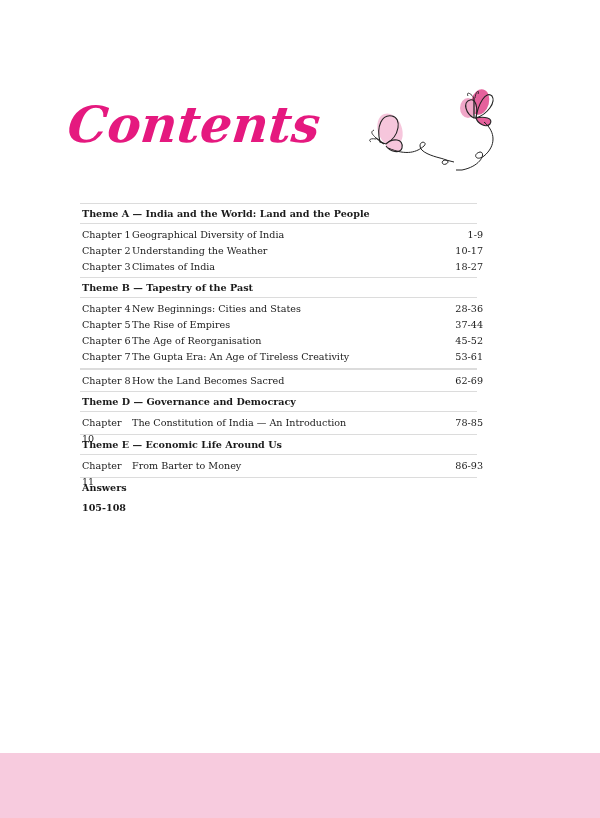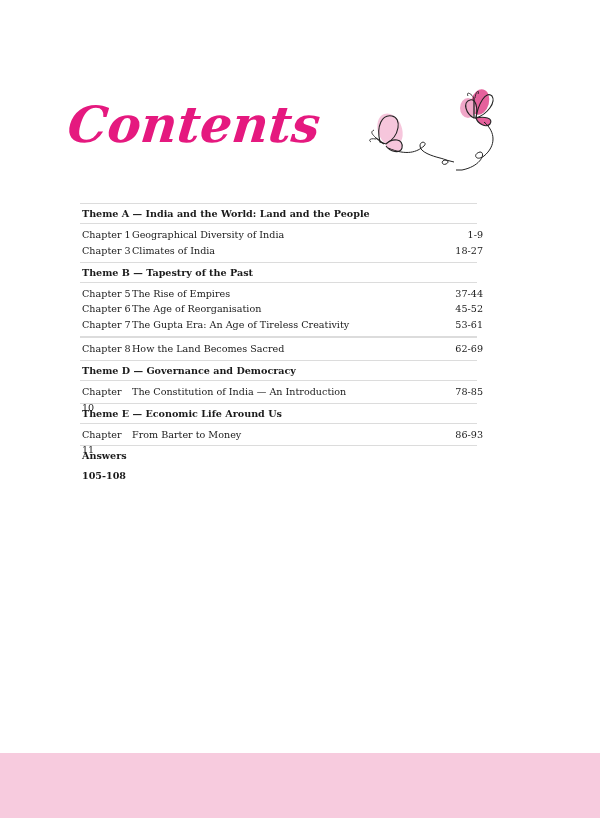--- a/index.html
+++ b/index.html
@@ -57,30 +57,40 @@
   <div class="rule"></div>
   <div class="theme">Theme A — India and the World: Land and the People</div>
   <div class="rule"></div>
   <div class="spacer-top"></div>
   <div class="row">
     <span class="num">Chapter 1</span>
     <span class="name">Geographical Diversity of India</span>
     <span class="pages">1-9</span>
   </div>
   <div class="row">
+    <span class="num">Chapter 2</span>
+    <span class="name">Understanding the Weather</span>
+    <span class="pages">10-17</span>
+  </div>
+  <div class="row">
     <span class="num">Chapter 3</span>
     <span class="name">Climates of India</span>
     <span class="pages">18-27</span>
   </div>
   <div class="spacer-bot"></div>
 
   <div class="rule"></div>
   <div class="theme">Theme B — Tapestry of the Past</div>
   <div class="rule"></div>
   <div class="spacer-top"></div>
+  <div class="row">
+    <span class="num">Chapter 4</span>
+    <span class="name">New Beginnings: Cities and States</span>
+    <span class="pages">28-36</span>
+  </div>
   <div class="row">
     <span class="num">Chapter 5</span>
     <span class="name">The Rise of Empires</span>
     <span class="pages">37-44</span>
   </div>
   <div class="row">
     <span class="num">Chapter 6</span>
     <span class="name">The Age of Reorganisation</span>
     <span class="pages">45-52</span>
   </div>

